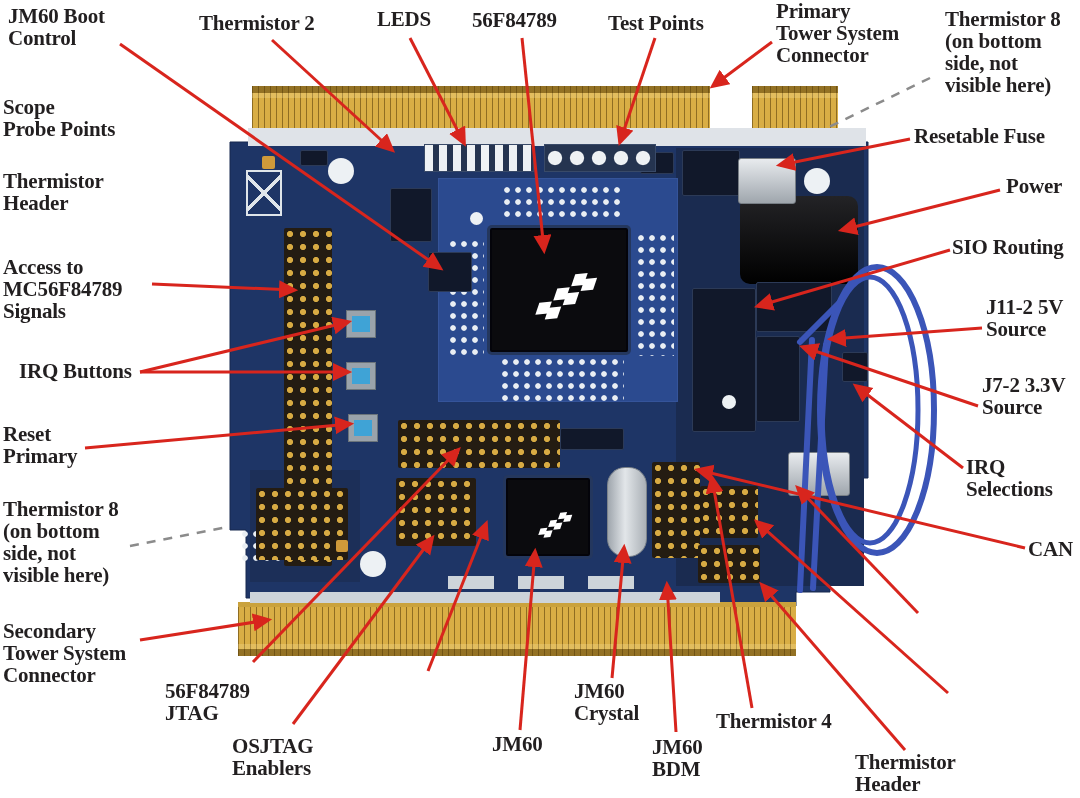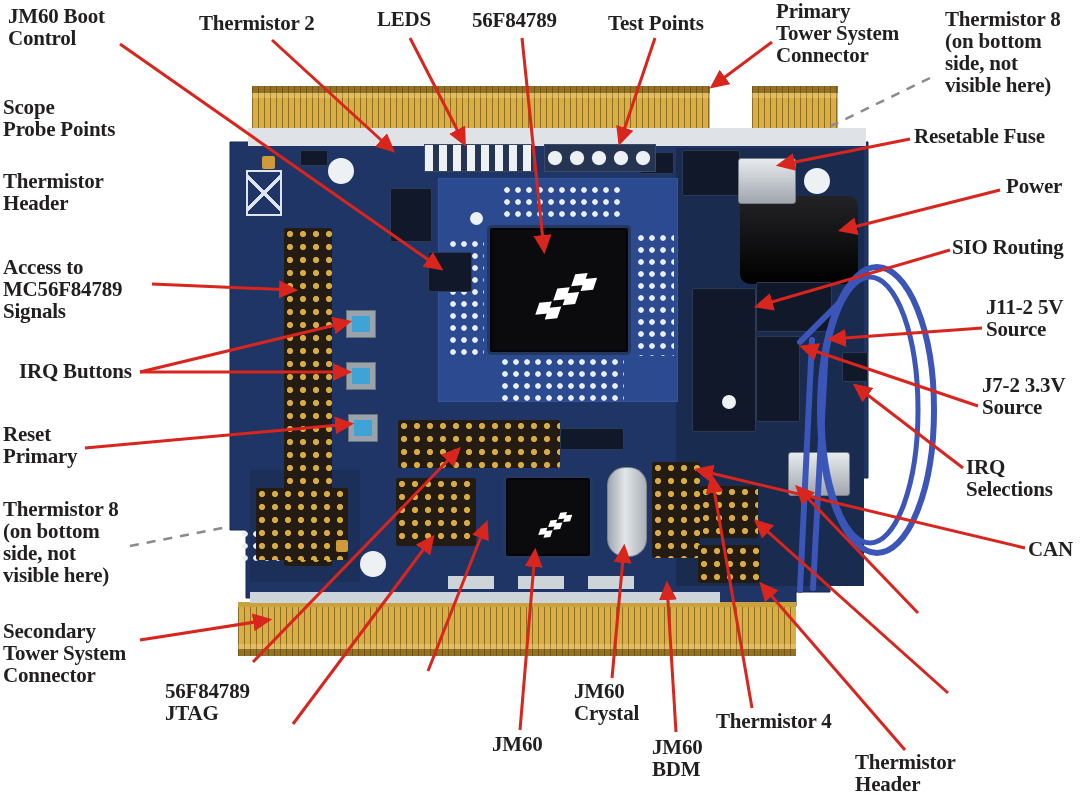--- a/index.html
+++ b/index.html
@@ -198,20 +198,22 @@
 Primary</div>
       <div class="callout" style="left: 3px; top: 498px;">Thermistor 8
 (on bottom
 side, not
 visible here)</div>
       <div class="callout" style="left: 3px; top: 620px;">Secondary
 Tower System
 Connector</div>
       <div class="callout" style="left: 165px; top: 680px;">56F84789
 JTAG</div>
+      <div class="callout" style="left: 232px; top: 735px;">OSJTAG
+Enablers</div>
       <div class="callout" style="left: 492px; top: 733px;">JM60</div>
       <div class="callout" style="left: 574px; top: 680px;">JM60
 Crystal</div>
       <div class="callout" style="left: 652px; top: 736px;">JM60
 BDM</div>
       <div class="callout" style="left: 716px; top: 710px;">Thermistor 4</div>
     </div>
 </div>
 
 </body></html>

